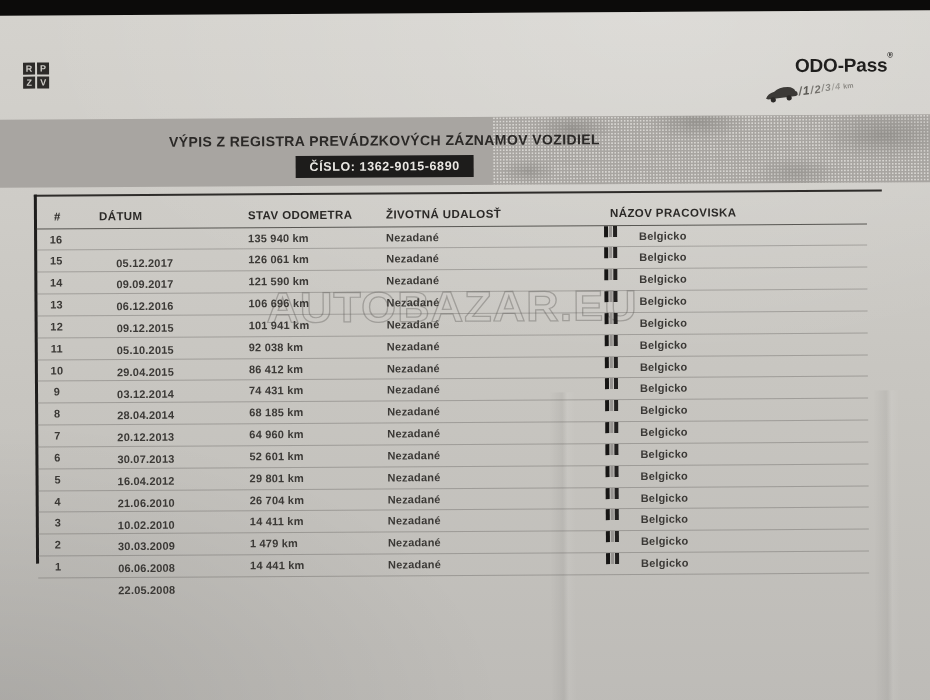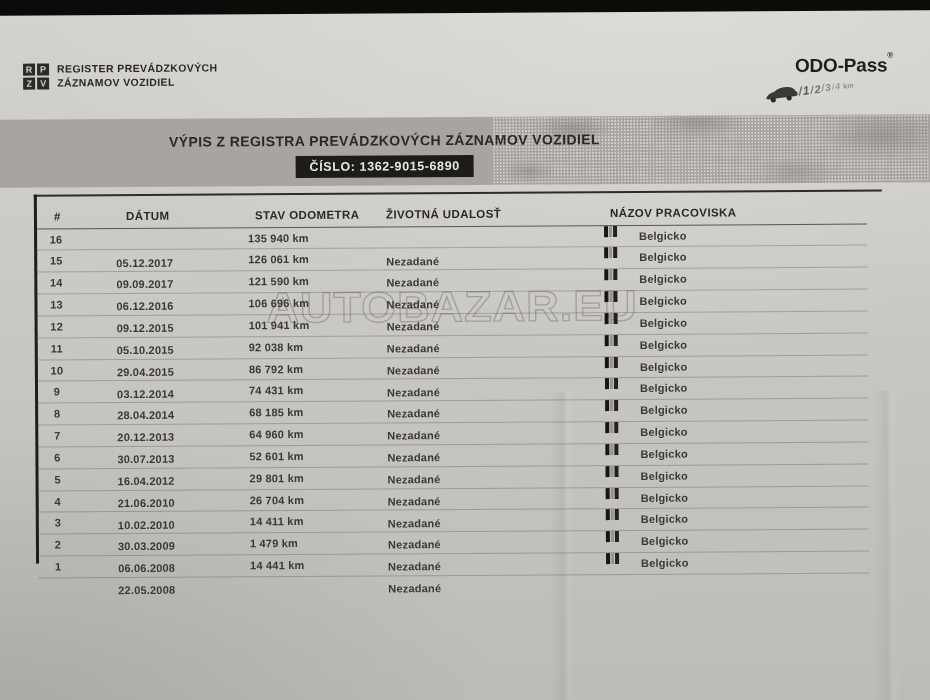--- a/index.html
+++ b/index.html
@@ -58,29 +58,29 @@
     letter-spacing:1px;color:rgba(208,206,202,.28);
     -webkit-text-stroke:1.3px rgba(118,116,112,.5);
     transform:scaleY(.95);white-space:nowrap;}
   
   .t-topline{position:absolute;left:42px;top:179px;width:848px;height:2px;background:#2e2c2a;}
   .t-leftline{position:absolute;left:42px;top:179px;width:2.5px;height:369px;background:#1e1d1c;}
   .t-head{position:absolute;left:44px;top:182px;width:831px;height:31px;
     border-bottom:1.5px solid rgba(58,56,53,.8);}
   .t-head span{position:absolute;bottom:6px;font-weight:bold;font-size:11.5px;
     letter-spacing:.4px;color:#2b2927;white-space:nowrap;}
-  .h0{left:18px;} .h1{left:90px;} .h2{left:219px;} .h3{left:350px;text-align:center;} .h4{left:574px;}
+  .h0{left:18px;} .h1{left:63px;} .h2{left:212px;} .h3{left:350px;text-align:center;} .h4{left:574px;}
   .t-body{position:absolute;left:44px;top:213.5px;width:831px;}
   .t-row{position:relative;height:20.85px;border-bottom:1px solid rgba(95,93,90,.38);}
   .t-row span{position:absolute;top:0;line-height:20.85px;font-weight:bold;font-size:11px;
     letter-spacing:.2px;color:#3b3936;white-space:nowrap;}
   .c-num{left:6px;width:28px;text-align:center;}
   .c-date{left:80px;margin-top:24px;}
   .c-odo{left:212px;}
-  .c-event{left:350px;margin-top:24px;}
+  .c-event{left:350px;}
   .c-work{left:603px;}
   .c-flag{position:absolute;left:568px;top:5px;width:13px;height:11px;display:flex;gap:1px;}
   .c-flag i{display:block;height:100%;}
   .c-flag .f1{width:4px;background:#171615;}
   .c-flag .f2{width:3px;background:#969390;}
   .c-flag .f3{width:4px;background:#232120;}
 </style>
 </head>
 <body>
 
@@ -88,24 +88,20 @@
   <div class="paper">
     <div class="crease" style="left:556px"></div>
     <div class="crease" style="left:880px"></div>
 
     <div class="rpzv">
       <div class="rpzv-grid">
         <i>R</i>
         <i>P</i>
         <i>Z</i>
         <i>V</i>
-      </div>
-      <div class="rpzv-text">
-        <div>REGISTER PREVÁDZKOVÝCH</div>
-        <div>ZÁZNAMOV VOZIDIEL</div>
       </div>
     </div>
 
     <div class="odopass">
       <div class="odopass-name">
         <span>ODO-Pass</span><sup>®</sup>
       </div>
       <div class="odopass-meter">
         <svg width="34" height="18" viewBox="0 0 34 18">
           <path d="M2 12 q2-5 9-6 q5-4 14-3 q6 1 7 5 q3 1 2 4 l-2 1 H4 z" fill="#3c3a37"></path>
@@ -213,21 +209,21 @@
           <span class="c-flag">
             <i class="f1"></i>
             <i class="f2"></i>
             <i class="f3"></i>
           </span>
           <span class="c-work">Belgicko</span>
         </div>
         <div class="t-row">
           <span class="c-num">10</span>
           <span class="c-date">03.12.2014</span>
-          <span class="c-odo">86 792 km</span>
+          <span class="c-odo">86 412 km</span>
           <span class="c-event">Nezadané</span>
           <span class="c-flag">
             <i class="f1"></i>
             <i class="f2"></i>
             <i class="f3"></i>
           </span>
           <span class="c-work">Belgicko</span>
         </div>
         <div class="t-row">
           <span class="c-num">9</span>

